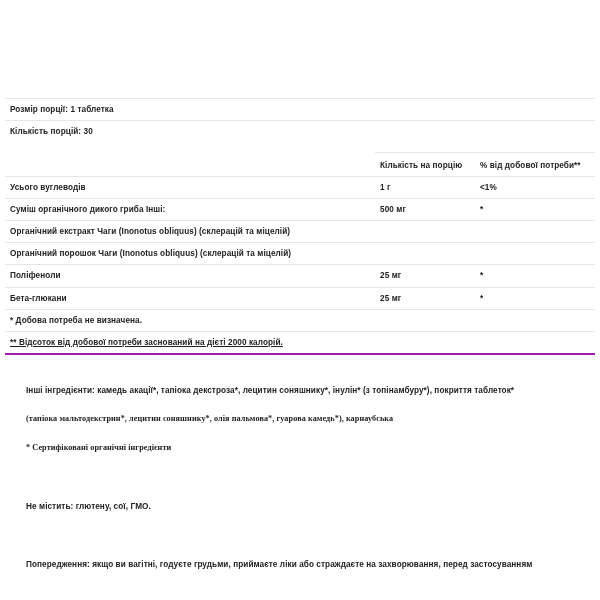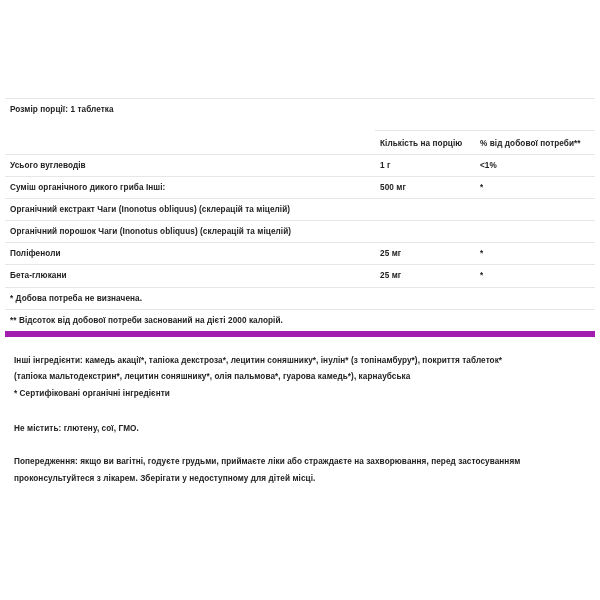--- a/index.html
+++ b/index.html
@@ -31,21 +31,21 @@
     line-height: 1.35;
   }
   table.facts td {
     border-top: 1px solid #e6e6e6;
     padding: 5px 0 5px 5px;
     vertical-align: top;
     font-weight: bold;
     color: #222222;
     letter-spacing: 0.01em;
   }
-  table.facts tr.last-body td { border-bottom: 6px solid #a21caf; }
+  table.facts tr.last-body td { border-bottom: 2px solid #a21caf; text-decoration: underline; }
 
   col.c1 { width: 370px; }
   col.c2 { width: 100px; }
   col.c3 { width: 120px; }
 
   td.col-amount, td.col-dv { padding-left: 4px; }
 
   tr.head-row td {
     padding-top: 7px;
     border-top: 1px solid #e6e6e6;
@@ -63,41 +63,44 @@
   td.note { font-weight: bold; margin-top: 22px; }
 
   .para-block {
     padding-top: 14px;
     font-size: 8.2px;
     font-weight: bold;
     line-height: 1.55;
     letter-spacing: 0.01em;
     padding-left: 5px;
   }
-  .para { margin: 4px; }
-  .para + .para { margin-top: 0; }
+  .para { margin: 16px; }
+  .para + .para { margin-top: 0; font-family: Liberation Serif, serif; }
   .gap-lg { height: 14px; }
   .gap-md { height: 13px; }
 </style>
 </head>
 <body>
 
 <div class="page">
 
   <div class="spacer-top"></div>
 
   <table class="facts">
     <colgroup>
       <col class="c1">
         <col class="c2">
         <col class="c3">
     </colgroup>
     <tbody>
       <tr>
         <td colspan="3">Розмір порції: 1 таблетка</td>
+      </tr>
+      <tr>
+        <td colspan="3">Кількість порцій: 30</td>
       </tr>
 
       <tr class="blank-gap">
         <td></td>
         <td></td>
         <td></td>
       </tr>
 
       <tr class="head-row">
         <td class="head-blank"></td>
@@ -158,16 +161,15 @@
   <div class="gap-lg"></div>
 
   <div class="para-block" style="padding-top:0">
     <p class="para">Не містить: глютену, сої, ГМО.</p>
   </div>
 
   <div class="gap-md"></div>
 
   <div class="para-block" style="padding-top:0">
     <p class="para">Попередження: якщо ви вагітні, годуєте грудьми, приймаєте ліки або страждаєте на захворювання, перед застосуванням</p>
-    <p class="para">проконсультуйтеся з лікарем. Зберігати у недоступному для дітей місці.</p>
   </div>
 
 </div>
 
 </body></html>

